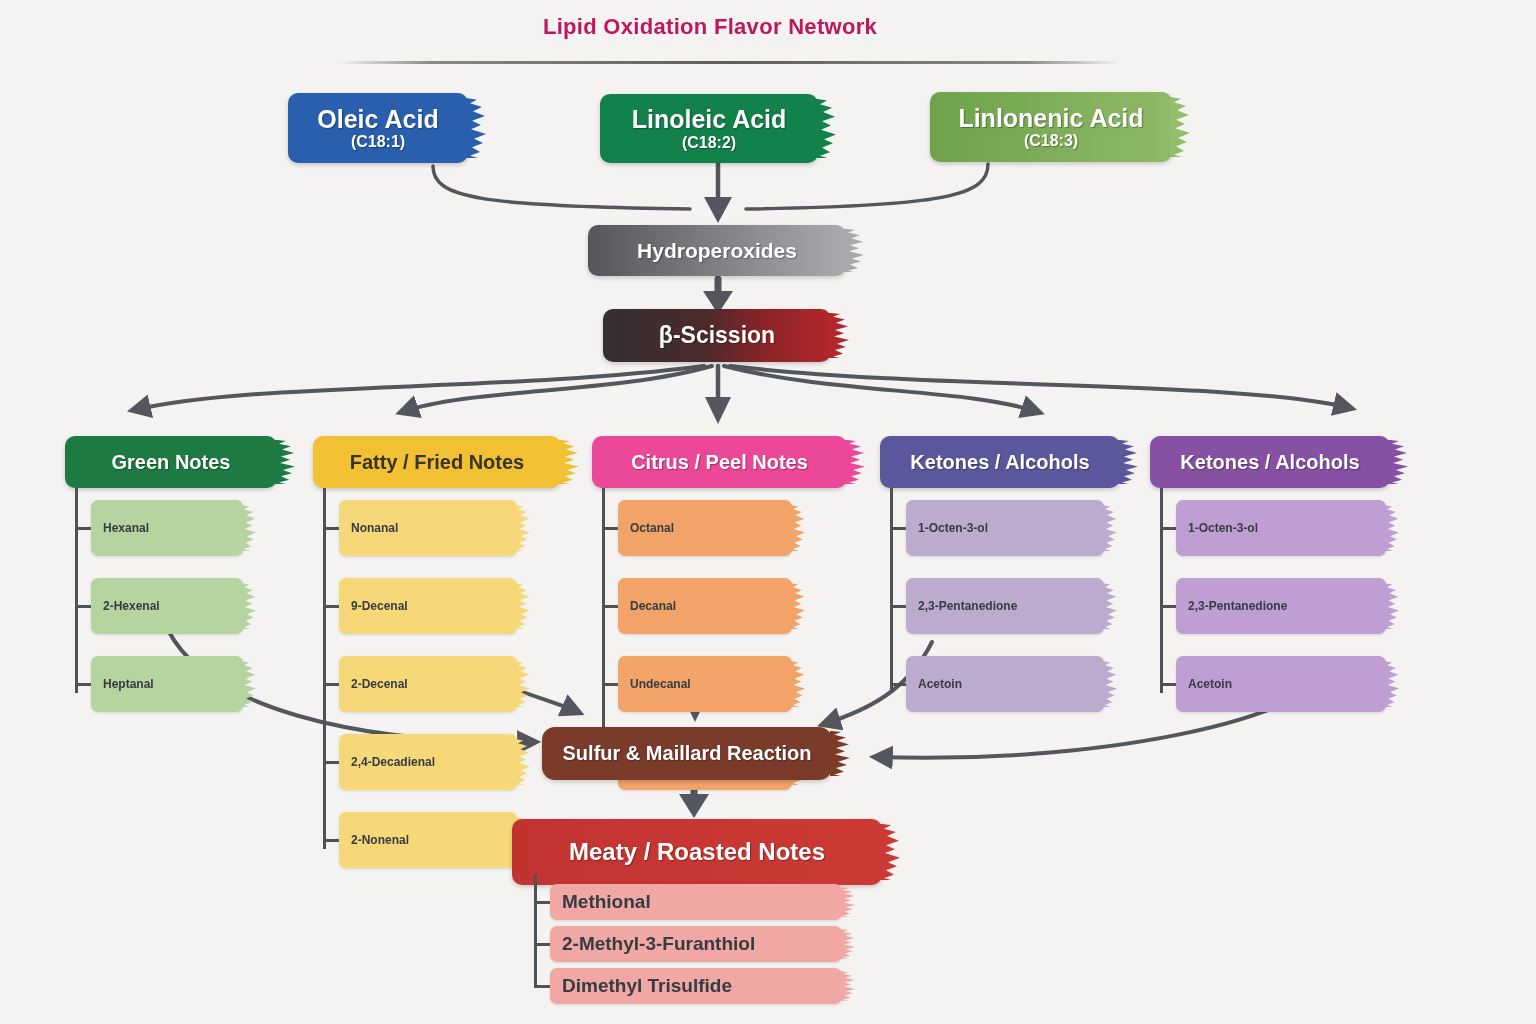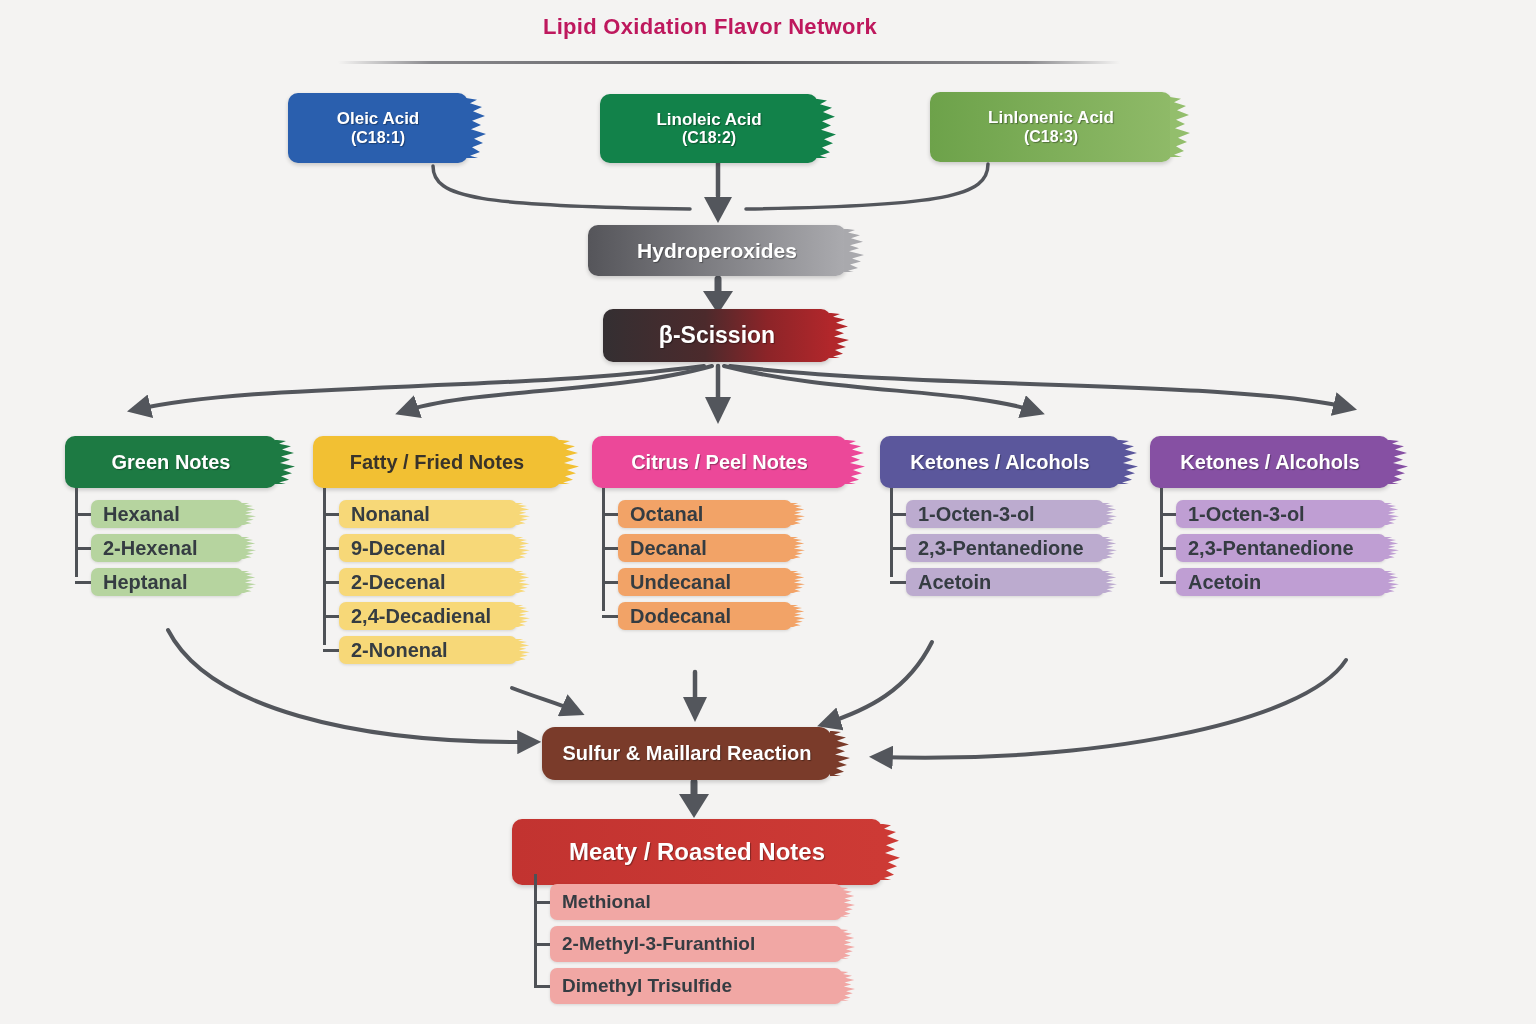--- a/index.html
+++ b/index.html
@@ -9,21 +9,21 @@
   .title{position:absolute;left:340px;top:14px;width:740px;text-align:center;
          font-size:22px;font-weight:700;color:#be185d;letter-spacing:.3px;z-index:3;}
   .title-underline{position:absolute;left:338px;top:61px;width:782px;height:3px;z-index:3;
          background:linear-gradient(90deg,rgba(110,110,115,0),rgba(110,110,115,.8) 12%,#5d5d62 50%,rgba(110,110,115,.8) 88%,rgba(110,110,115,0));}
   
   .box{position:absolute;display:flex;flex-direction:column;align-items:center;justify-content:center;
        border-radius:10px;z-index:2;box-shadow:0 2px 4px rgba(0,0,0,.18);}
   .brush::after{content:"";position:absolute;left:calc(100% - 2px);top:7%;height:86%;width:20px;background:inherit;
        clip-path:polygon(0 0,55% 3%,20% 9%,80% 15%,35% 22%,95% 30%,30% 38%,75% 45%,25% 52%,100% 60%,40% 68%,85% 75%,30% 82%,70% 90%,20% 96%,60% 100%,0 100%);}
   .wtxt{color:#fff;text-shadow:1px 1px 1px rgba(0,0,0,.35);font-weight:700;}
-  .acid-name{font-size:17px;line-height:1.15;}
+  .acid-name{font-size:25px;line-height:1.15;}
   .acid-sub{font-size:16px;}
   
   .acid-oleic{left:288px;top:93px;width:180px;height:70px;background:#2a5fae;}
   .acid-linoleic{left:600px;top:94px;width:218px;height:69px;background:#12824a;}
   .acid-linolenic{left:930px;top:92px;width:242px;height:70px;background:linear-gradient(90deg,#6da24a,#8fba68);}
   .acid-linolenic::after{background:#93be6c;}
   
   .hydro{left:588px;top:225px;width:258px;height:51px;background:linear-gradient(90deg,#55555a,#ababaf);font-size:21px;text-align:center;}
   .hydro::after{background:#a9a9ad;}
   .beta{left:603px;top:309px;width:228px;height:53px;font-size:23px;
@@ -33,24 +33,24 @@
   .sulfur{left:542px;top:727px;width:290px;height:53px;background:#7a3b2a;font-size:20px;border-radius:13px;}
   .meaty-h{left:512px;top:819px;width:370px;height:66px;background:linear-gradient(90deg,#c23330,#cd3a35);font-size:24px;}
   .meaty-h::after{background:#cd3a35;}
   
   .col{position:absolute;top:436px;z-index:2;}
   .col-header{position:relative;height:52px;display:flex;align-items:center;justify-content:center;
               border-radius:10px;font-size:20px;box-shadow:0 2px 4px rgba(0,0,0,.18);}
   .items{position:relative;margin-left:26px;margin-top:12px;}
   .items::before{content:"";position:absolute;left:-16px;top:-12px;bottom:19px;border-left:3px solid #4e5156;}
   .items-sm::before{bottom:18px;top:-10px;}
-  .item{position:relative;height:28px;display:flex;align-items:center;border-radius:7px;
-        padding:0 12px;box-sizing:border-box;font-size:20px;font-weight:700;color:#353c42;
+  .item{position:relative;height:56px;display:flex;align-items:center;border-radius:7px;
+        padding:0 12px;box-sizing:border-box;font-size:12px;font-weight:700;color:#353c42;
         box-shadow:0 1px 3px rgba(0,0,0,.12);}
-  .item + .item{margin-top:6px;}
+  .item + .item{margin-top:22px;}
   .item::before{content:"";position:absolute;left:-16px;top:calc(50% - 1.5px);width:16px;border-top:3px solid #4e5156;}
   .item.brush::after{width:15px;top:9%;height:82%;}
   .col-green{left:65px;width:230px;}  .col-green .col-header{width:212px;background:#1d7a43;}
   .col-green .item{width:152px;background:#b6d49f;}
   .col-fatty{left:313px;width:260px;} .col-fatty .col-header{width:248px;background:#f2c033;color:#39332a;font-weight:700;}
   .col-fatty .item{width:178px;background:#f7d878;}
   .col-citrus{left:592px;width:265px;}.col-citrus .col-header{width:255px;background:#ec4899;}
   .col-citrus .item{width:174px;background:#f2a367;}
   .col-k1{left:880px;width:250px;}   .col-k1 .col-header{width:240px;background:#5b579c;}
   .col-k1 .item{width:198px;background:#bcabcf;}

